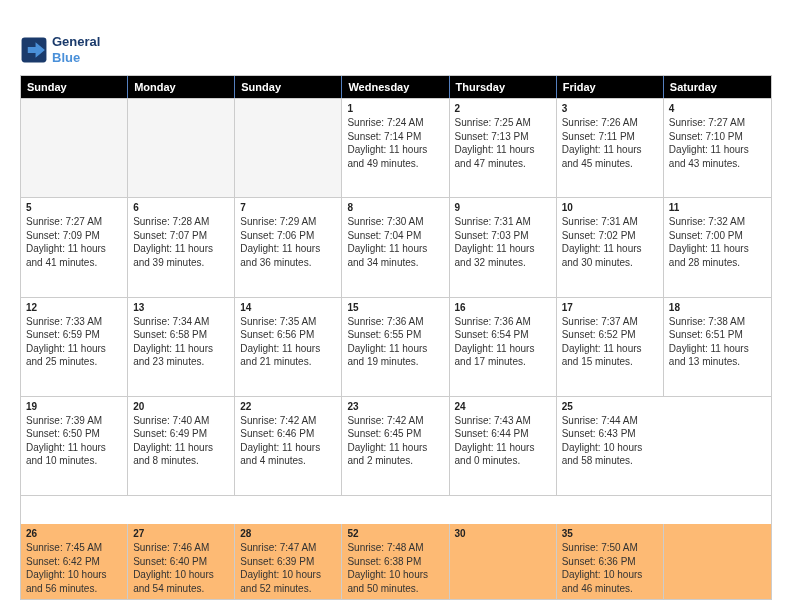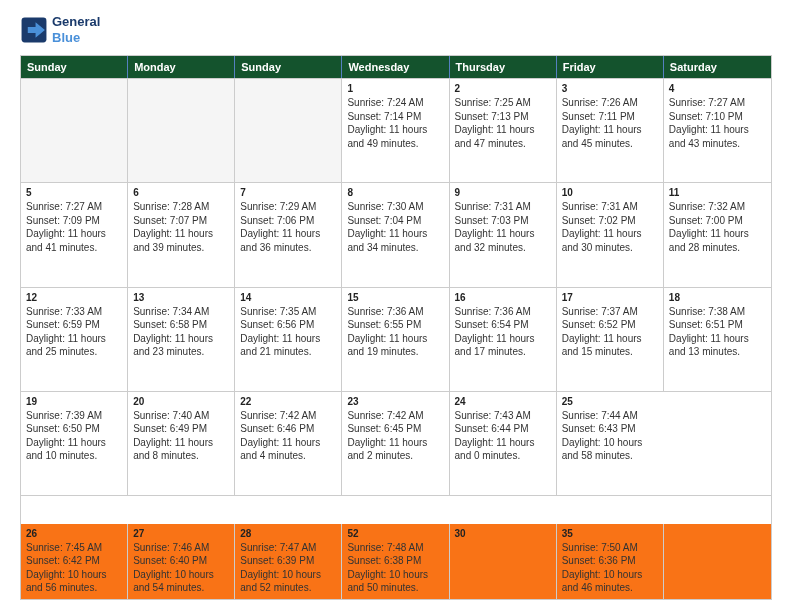--- a/index.html
+++ b/index.html
@@ -6,21 +6,21 @@
     body {
       font-family: Arial, sans-serif;
       background: #fff;
       width: 792px;
       height: 612px;
       overflow: hidden;
     }
     .page {
       width: 792px;
       height: 612px;
-      padding: 14px 20px 12px 20px;
+      padding: 34px 20px 12px 20px;
       display: flex;
       flex-direction: column;
     }
     .header {
       display: flex;
       justify-content: space-between;
       align-items: flex-start;
       margin-bottom: 10px;
     }
     .logo {
@@ -57,21 +57,21 @@
     }
     .calendar {
       flex: 1;
       display: flex;
       flex-direction: column;
       border: 1px solid #ccc;
     }
     .day-headers {
       display: grid;
       grid-template-columns: repeat(7, 1fr);
-      background: #14532d;
+      background: #000000;
     }
     .day-header {
       color: #fff;
       font-size: 11px;
       font-weight: bold;
       padding: 5px 6px;
       text-align: left;
       border-right: 1px solid #5580c0;
     }
     .day-header:last-child { border-right: none; }
@@ -103,21 +103,21 @@
       font-weight: bold;
       margin-bottom: 2px;
       display: block;
     }
     .cell-info {
       font-size: 10px;
       color: #333;
       line-height: 1.35;
     }
     .week-row:last-child .cell {
-      background: #f97316;
+      background: #fdba74;
       margin-top: 28px;
     }
   </style>
 </head>
 <body>
 
 <div class="page">
   <div class="header">
     <div class="logo">
       <svg class="logo-icon" viewBox="0 0 36 36">

